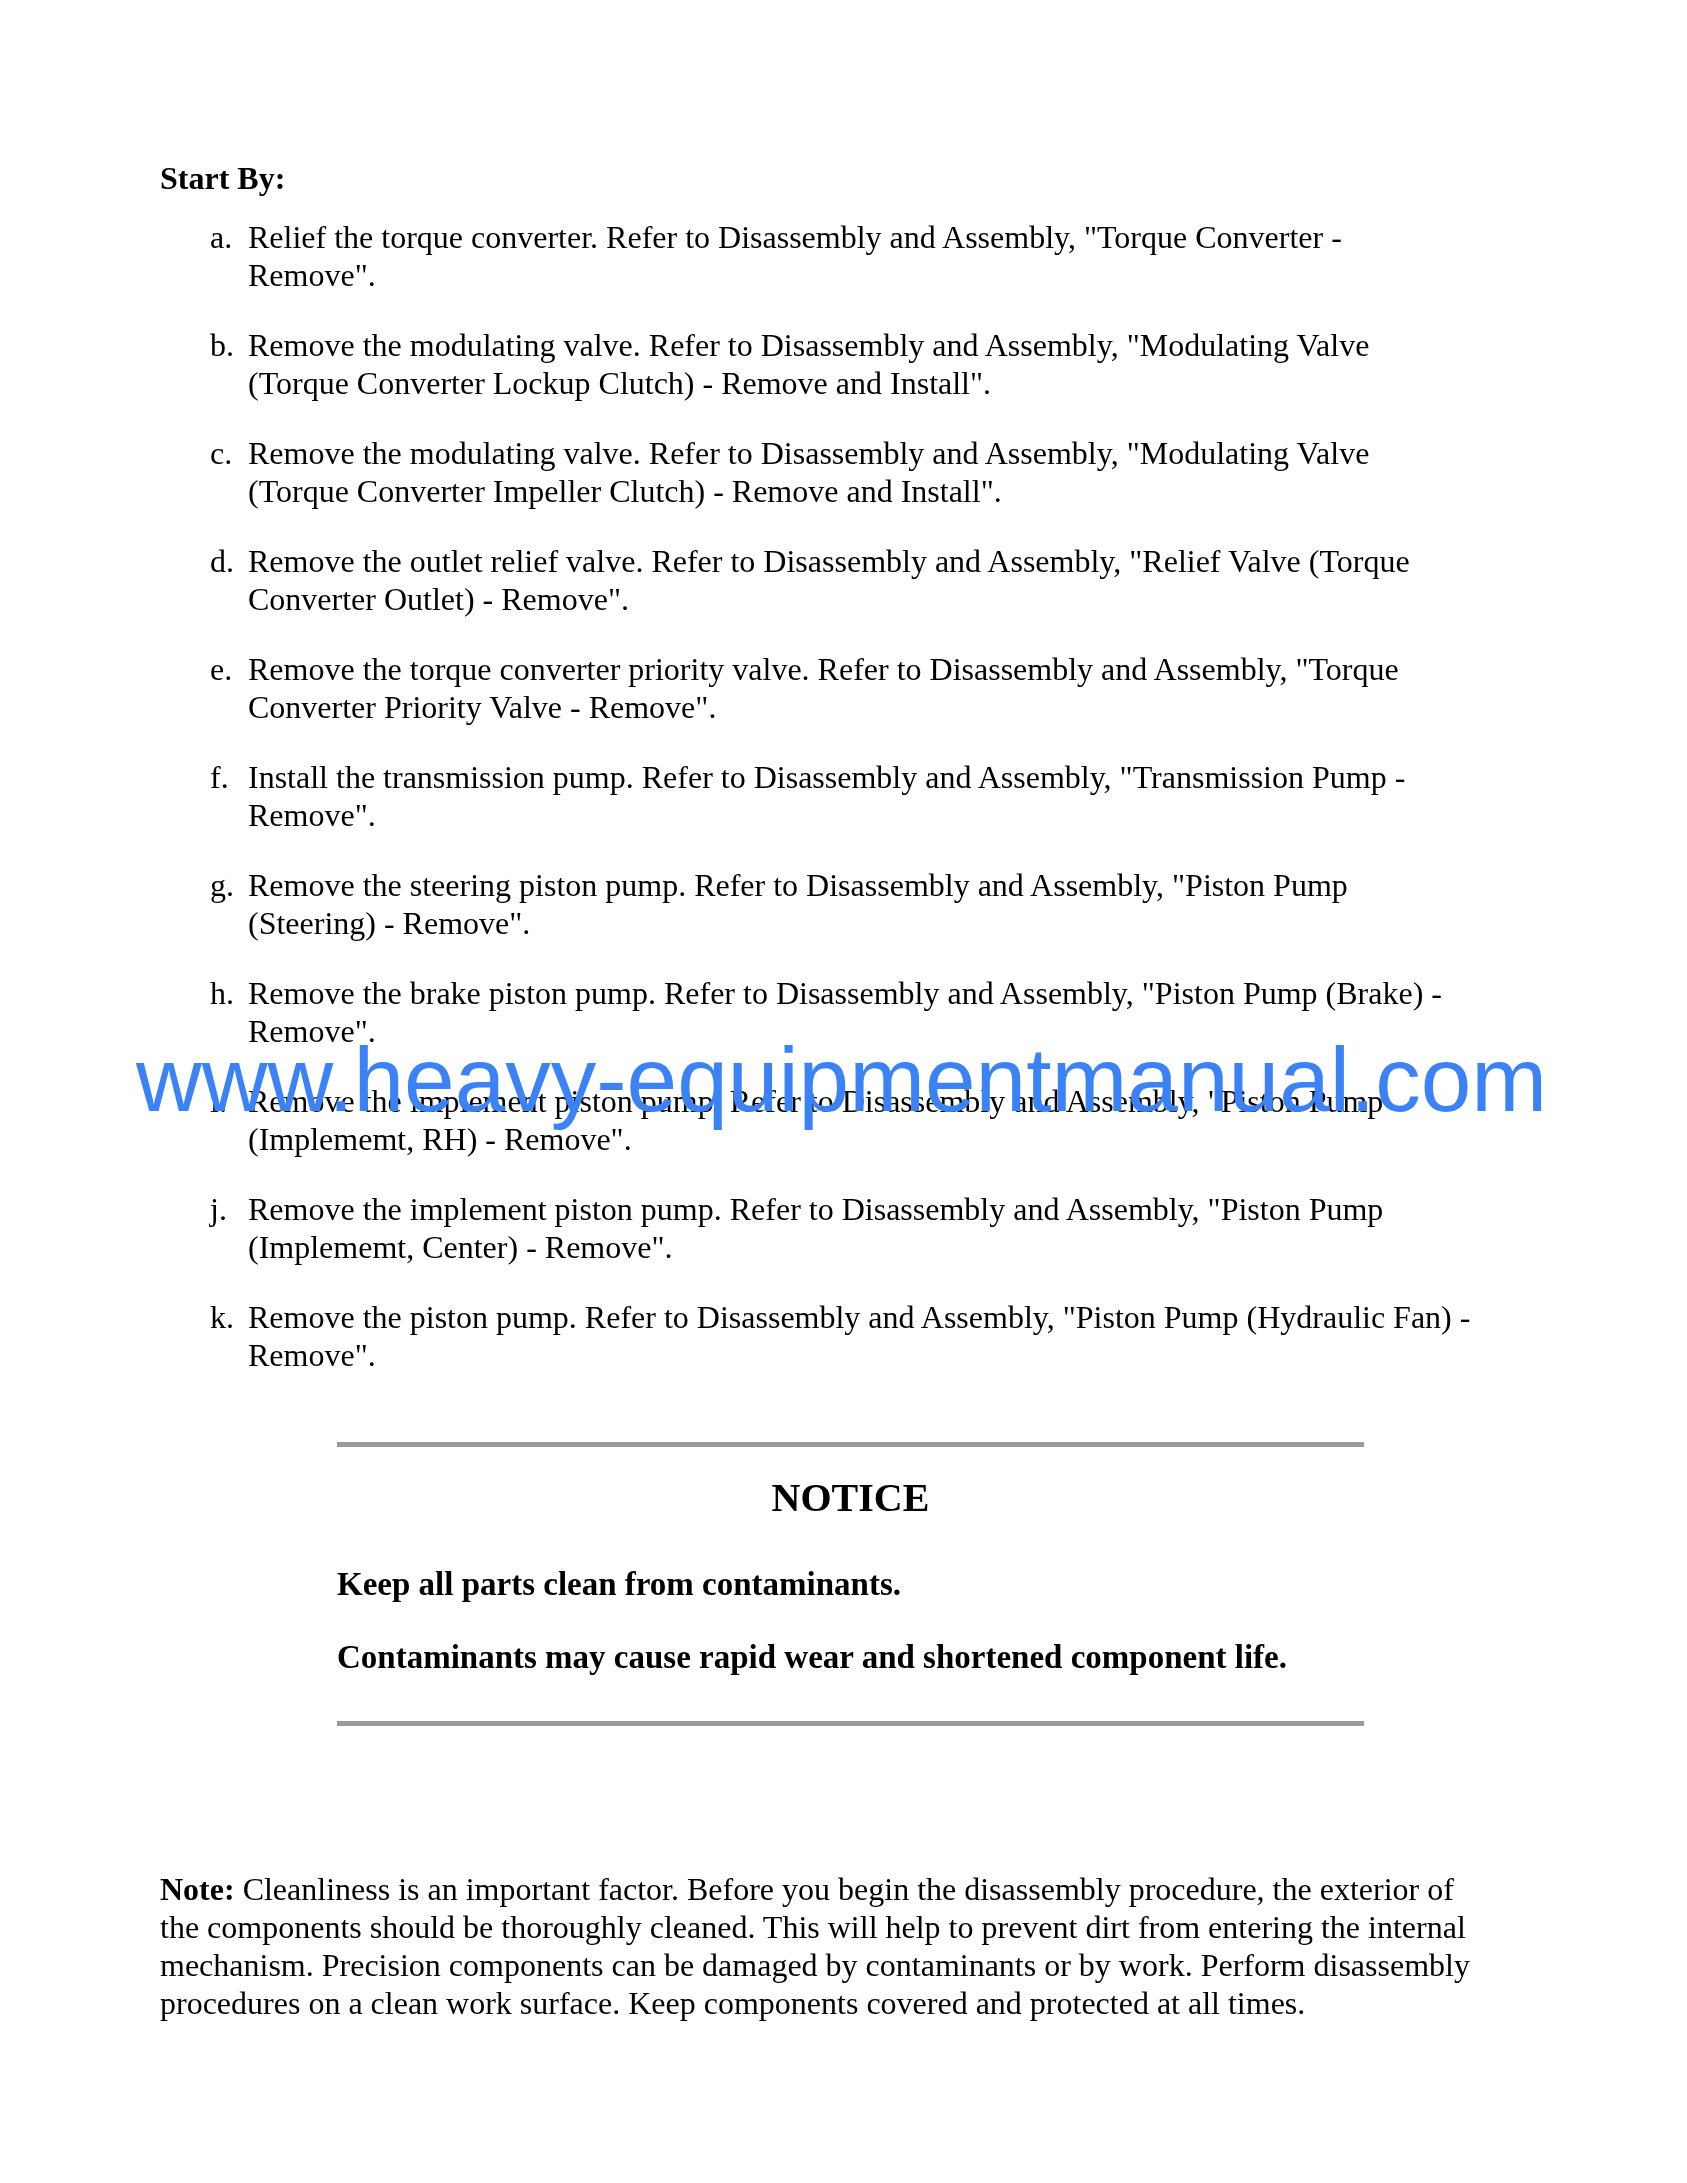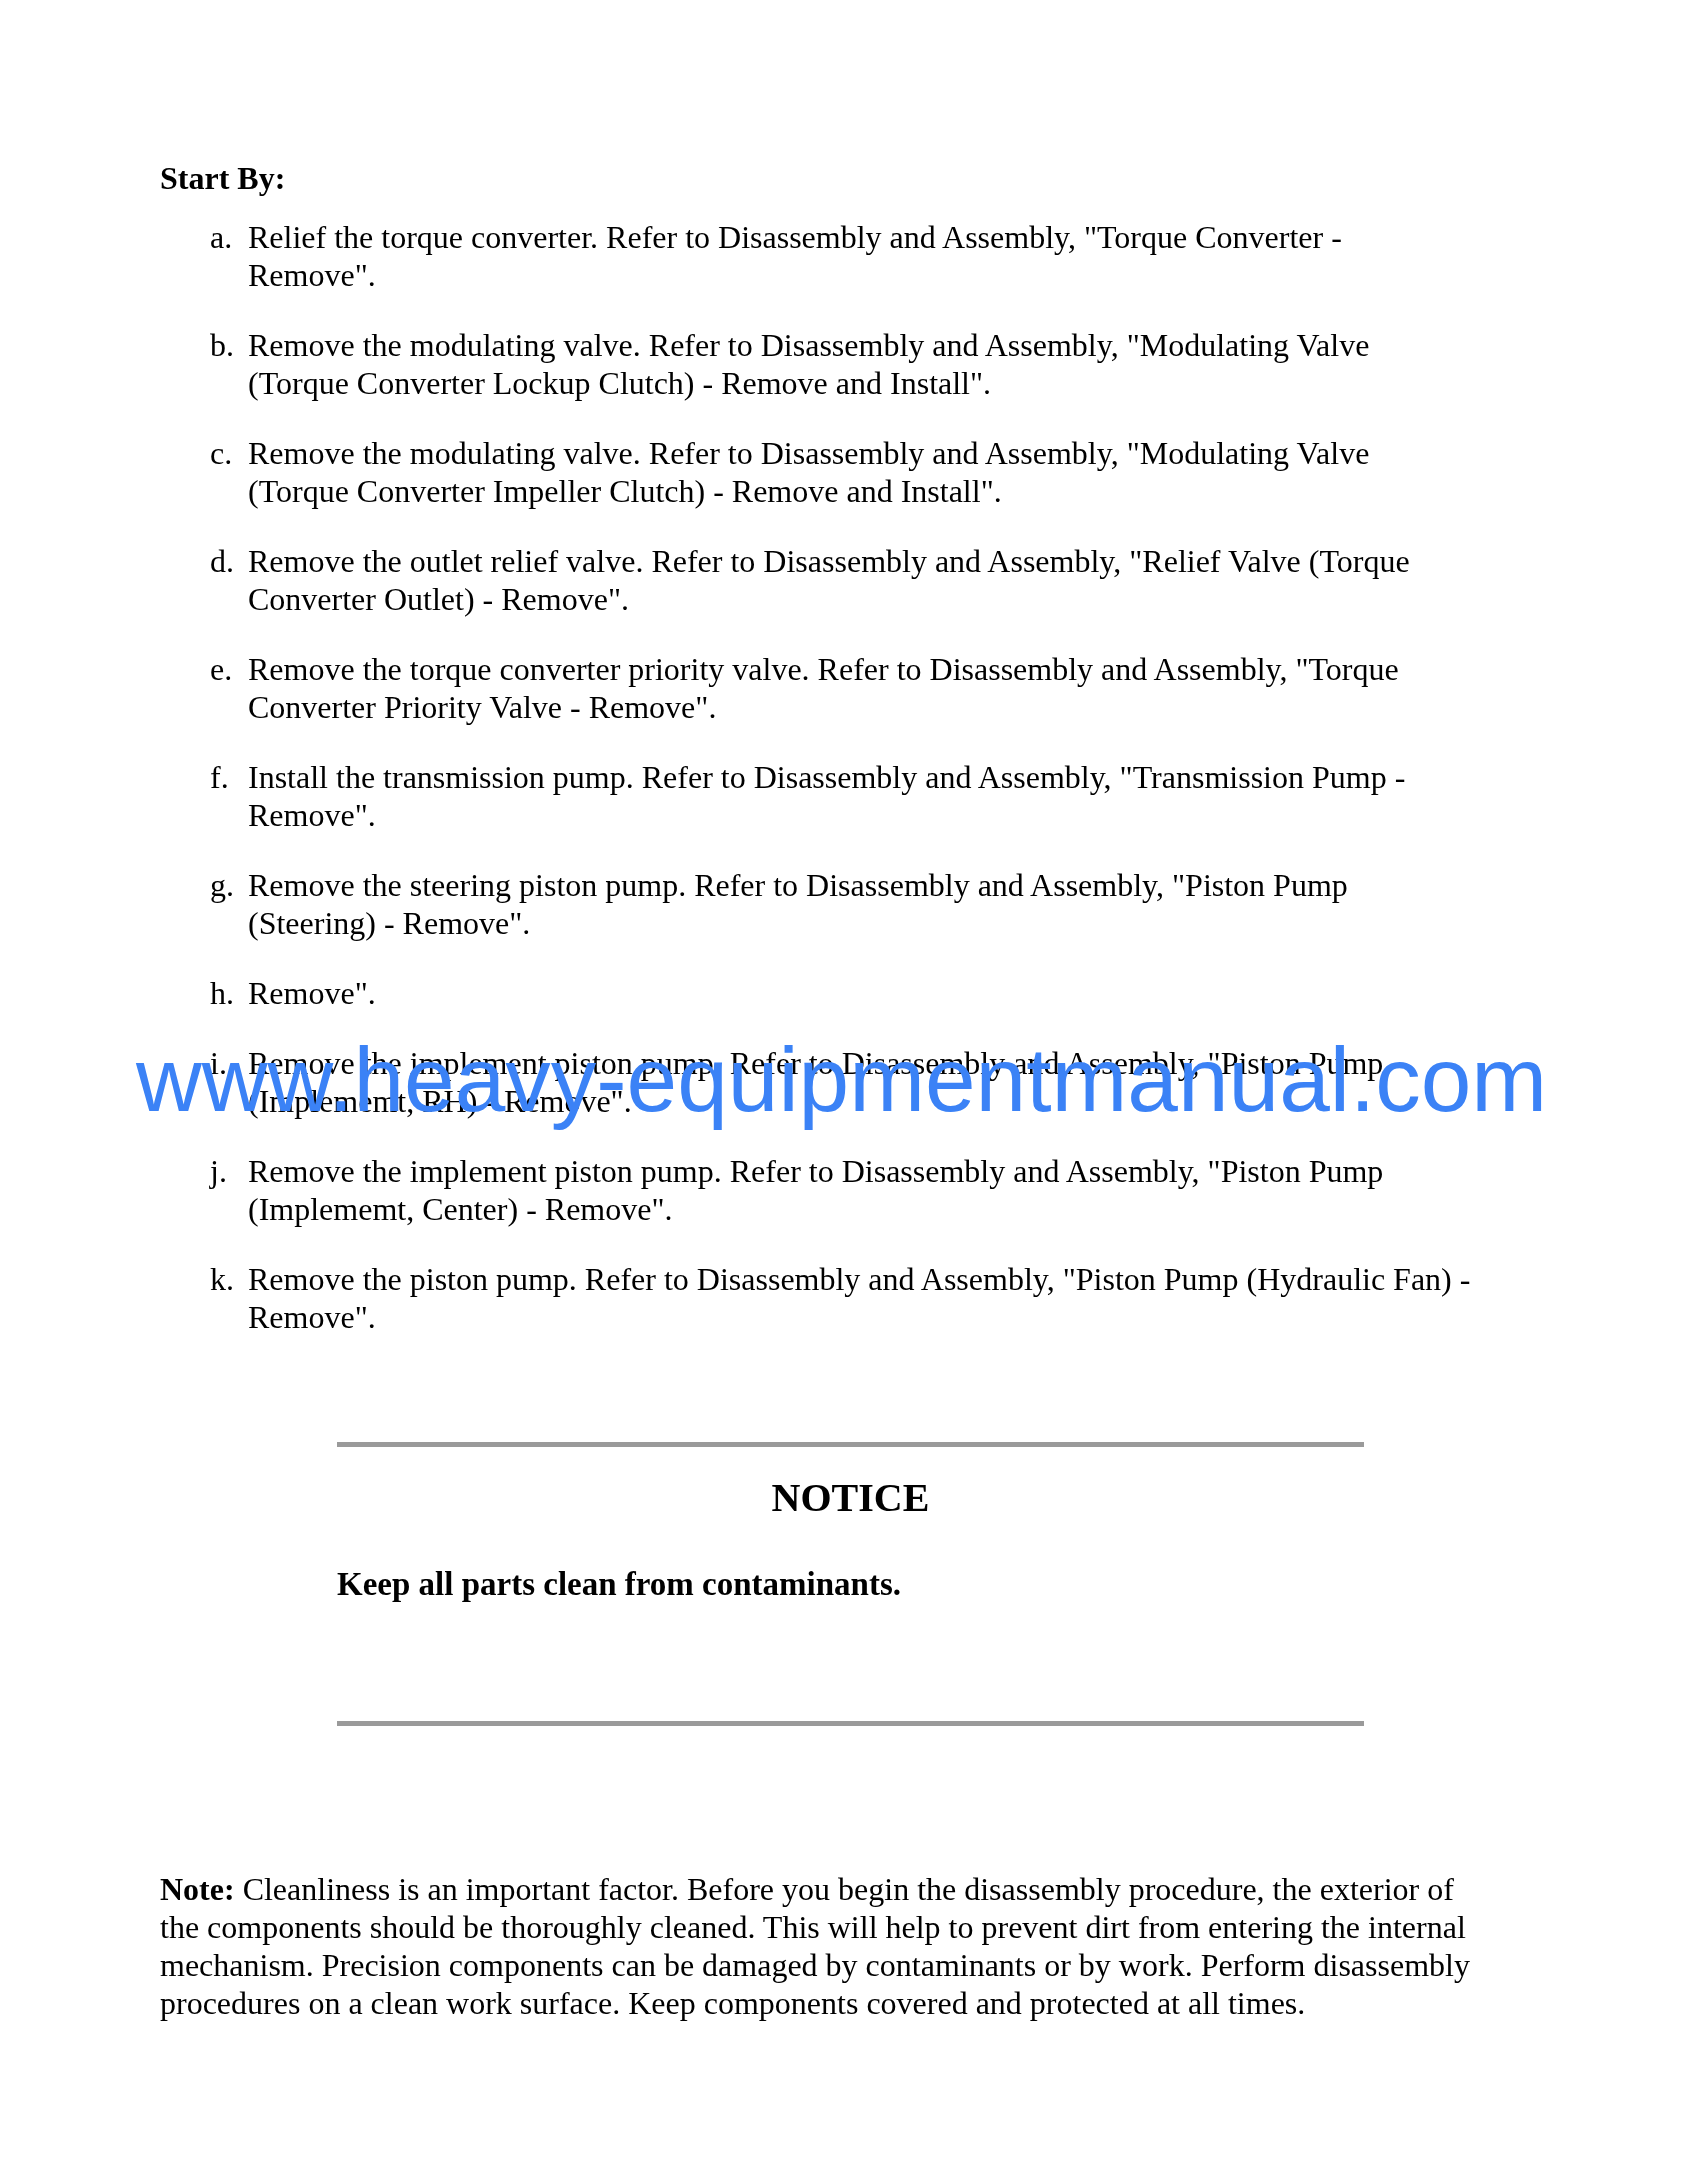--- a/index.html
+++ b/index.html
@@ -118,20 +118,21 @@
         <div class="step-line">Install the transmission pump. Refer to Disassembly and Assembly, "Transmission Pump -</div>
         <div class="step-line">Remove".</div>
       </div>
       <div class="step-item">
         <span class="step-letter">g.</span>
         <div class="step-line">Remove the steering piston pump. Refer to Disassembly and Assembly, "Piston Pump</div>
         <div class="step-line">(Steering) - Remove".</div>
       </div>
       <div class="step-item">
         <span class="step-letter">h.</span>
+        <div class="step-line">Remove the brake piston pump. Refer to Disassembly and Assembly, "Piston Pump (Brake) -</div>
         <div class="step-line">Remove".</div>
       </div>
       <div class="step-item">
         <span class="step-letter">i.</span>
         <div class="step-line">Remove the implement piston pump. Refer to Disassembly and Assembly, "Piston Pump</div>
         <div class="step-line">(Implememt, RH) - Remove".</div>
       </div>
       <div class="step-item">
         <span class="step-letter">j.</span>
         <div class="step-line">Remove the implement piston pump. Refer to Disassembly and Assembly, "Piston Pump</div>
@@ -143,20 +144,21 @@
         <div class="step-line">Remove".</div>
       </div>
     </div>
 
   <div class="abs rule rule-top"></div>
 
   <div class="abs notice-title">NOTICE</div>
 
   <div class="abs notice-line notice-line-1">Keep all parts clean from contaminants.</div>
 
+  <div class="abs notice-line notice-line-2">Contaminants may cause rapid wear and shortened component life.</div>
 
   <div class="abs rule rule-bottom"></div>
 
   <div class="abs note-block">
     <div class="note-line"><span class="note-label">Note:</span><span> Cleanliness is an important factor. Before you begin the disassembly procedure, the exterior of</span></div>
     <div class="note-line">the components should be thoroughly cleaned. This will help to prevent dirt from entering the internal</div>
     <div class="note-line">mechanism. Precision components can be damaged by contaminants or by work. Perform disassembly</div>
     <div class="note-line">procedures on a clean work surface. Keep components covered and protected at all times.</div>
   </div>
 

